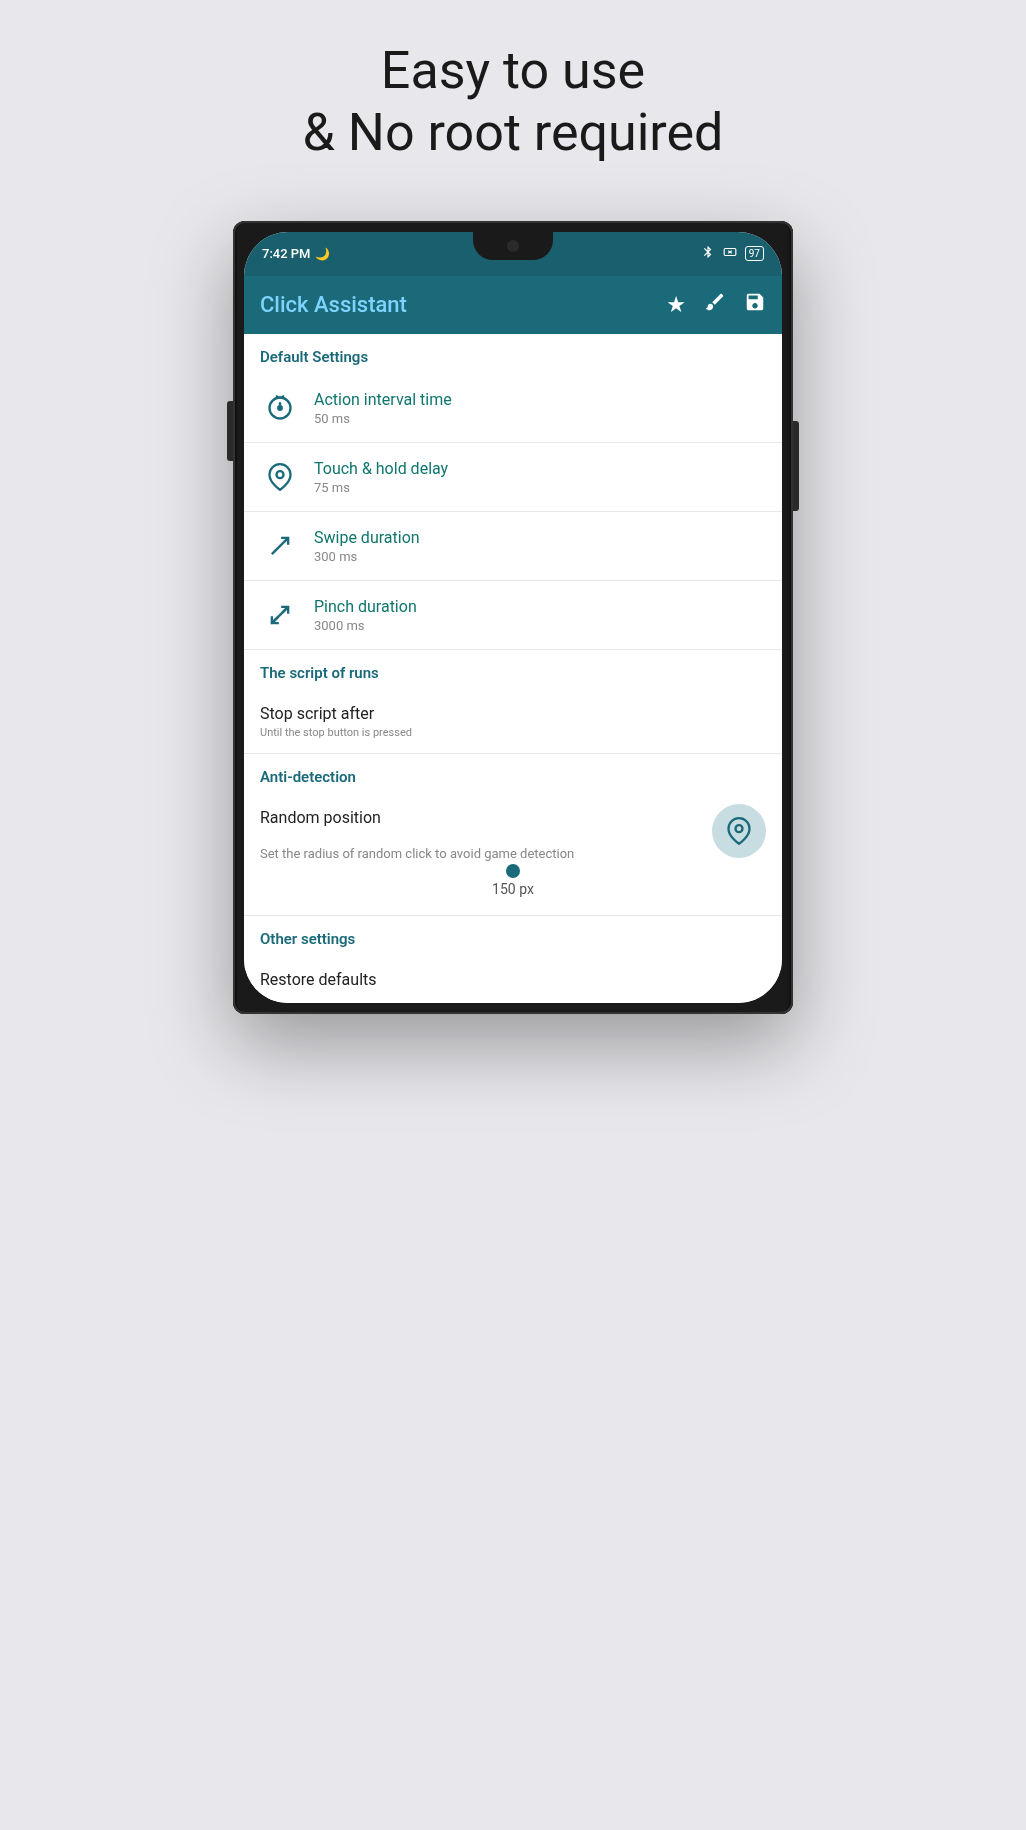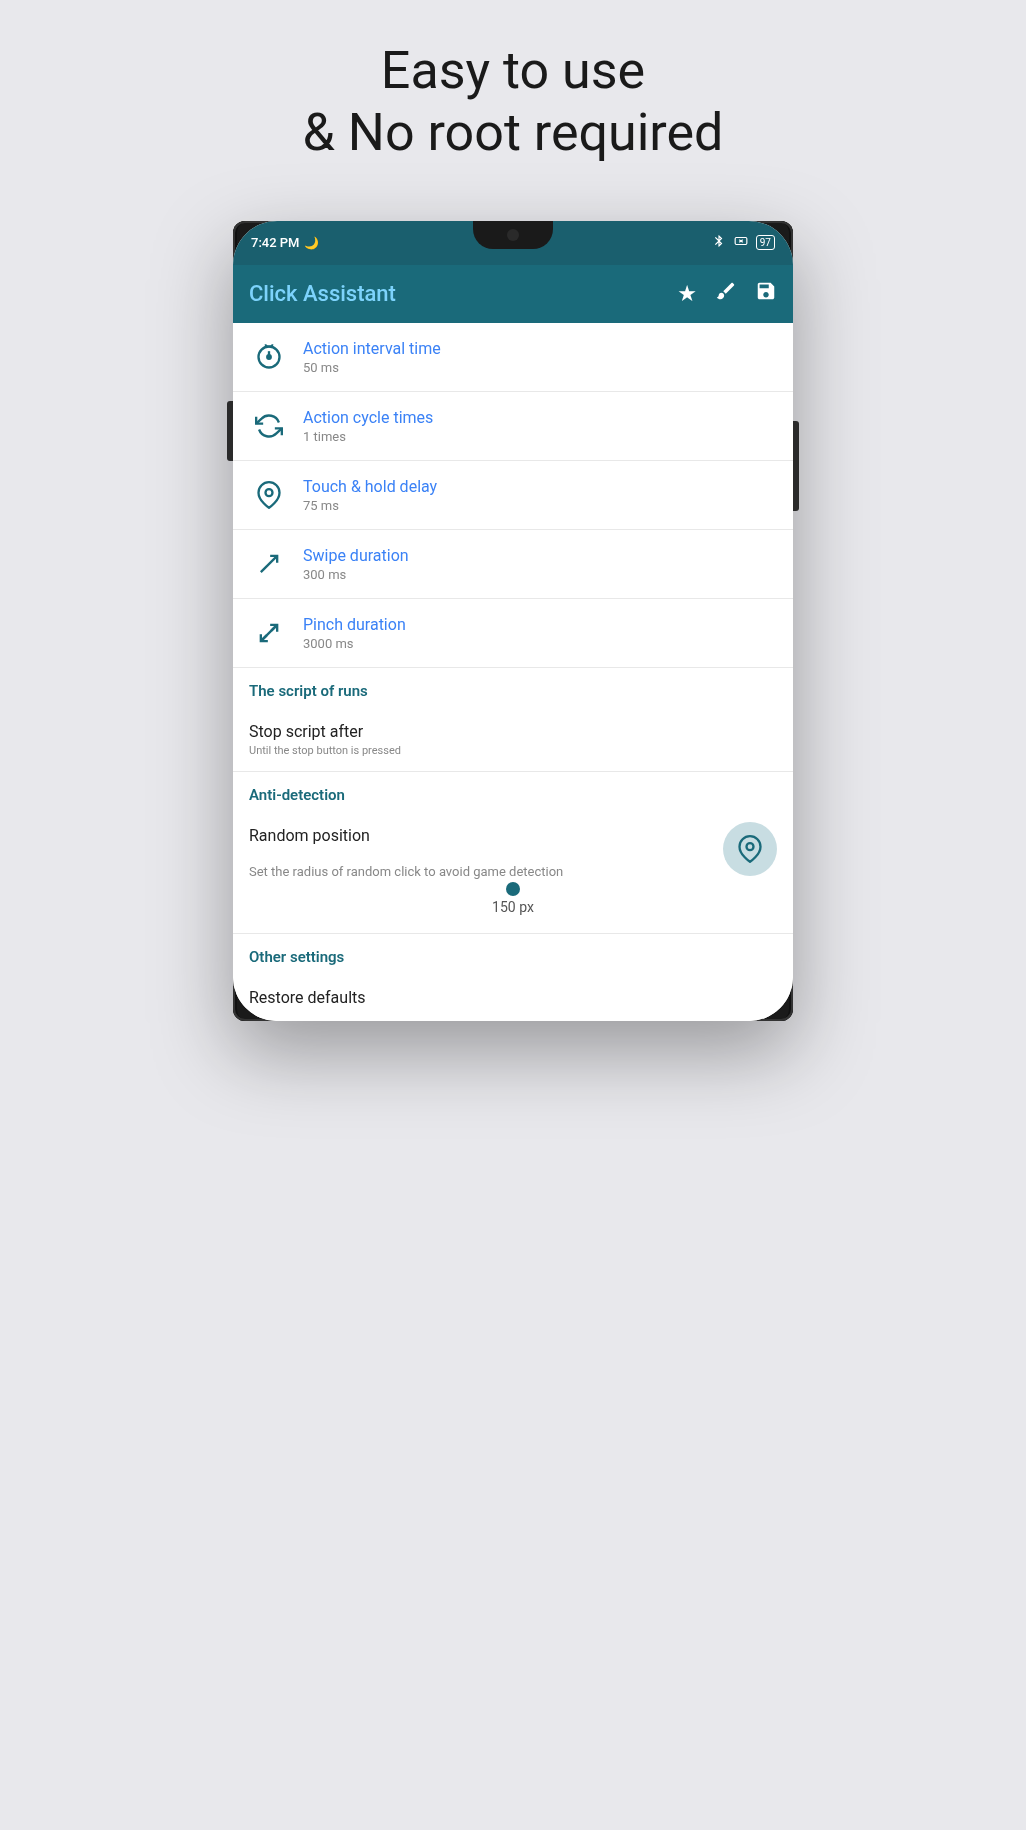--- a/index.html
+++ b/index.html
@@ -22,21 +22,21 @@
       color: #1a1a1a;
       line-height: 1.2;
       margin-bottom: 56px;
     }
 
     
     .phone-frame {
       width: 560px;
       background: #1a1a1a;
       border-radius: 12px;
-      padding: 0;
+      padding: 11px;
       box-shadow:
         0 30px 80px rgba(0,0,0,0.35),
         inset 0 0 0 2px #333,
         4px 0 0 #111 inset,
         -4px 0 0 #111 inset;
       position: relative;
     }
 
     
     .phone-frame::before {
@@ -192,21 +192,21 @@
       color: #1a6a7a;
       font-size: 24px;
     }
 
     .settings-item-text {
       flex: 1;
     }
 
     .settings-item-title {
       font-size: 16px;
-      color: #3b82f6;
+      color: #0f766e;
       font-weight: 400;
     }
 
     .settings-item-value {
       font-size: 13px;
       color: #888;
       margin-top: 2px;
     }
 
     
@@ -371,50 +371,38 @@
         <span class="toolbar-icon">
           <svg width="22" height="22" viewBox="0 0 24 24" fill="white">
               <path d="M17 3H5c-1.11 0-2 .9-2 2v14c0 1.1.89 2 2 2h14c1.1 0 2-.9 2-2V7l-4-4zm-5 16c-1.66 0-3-1.34-3-3s1.34-3 3-3 3 1.34 3 3-1.34 3-3 3zm3-10H5V5h10v4z"></path>
             </svg>
         </span>
       </div>
     </div>
 
     <div class="content">
 
+      <div class="section-header">Default Settings</div>
 
       <div class="settings-item">
         <div class="settings-item-icon">
           <svg class="svg-icon" viewBox="0 0 24 24" fill="none" stroke="#1a6a7a" stroke-width="2">
             <circle cx="12" cy="12" r="9"></circle>
             <path d="M12 7v5"></path>
             <path d="M12 3 C10 3, 9 2, 9 1" stroke-width="1.5"></path>
             <circle cx="12" cy="12" r="1.5" fill="#1a6a7a"></circle>
             <path d="M15 1 C15 2, 14 3, 12 3" stroke-width="1.5"></path>
           </svg>
         </div>
         <div class="settings-item-text">
           <div class="settings-item-title">Action interval time</div>
           <div class="settings-item-value">50 ms</div>
         </div>
       </div>
 
-      <div class="settings-item">
-        <div class="settings-item-icon">
-          <svg class="svg-icon" viewBox="0 0 24 24" fill="none" stroke="#1a6a7a" stroke-width="2">
-            <path d="M1 4v6h6"></path>
-            <path d="M23 20v-6h-6"></path>
-            <path d="M20.49 9A9 9 0 0 0 5.64 5.64L1 10m22 4l-4.64 4.36A9 9 0 0 1 3.51 15"></path>
-          </svg>
-        </div>
-        <div class="settings-item-text">
-          <div class="settings-item-title">Action cycle times</div>
-          <div class="settings-item-value">1 times</div>
-        </div>
-      </div>
 
       <div class="settings-item">
         <div class="settings-item-icon">
           <svg class="svg-icon" viewBox="0 0 24 24" fill="none" stroke="#1a6a7a" stroke-width="2">
             <path d="M21 10c0 7-9 13-9 13s-9-6-9-13a9 9 0 0 1 18 0z"></path>
             <circle cx="12" cy="10" r="3"></circle>
           </svg>
         </div>
         <div class="settings-item-text">
           <div class="settings-item-title">Touch &amp; hold delay</div>

